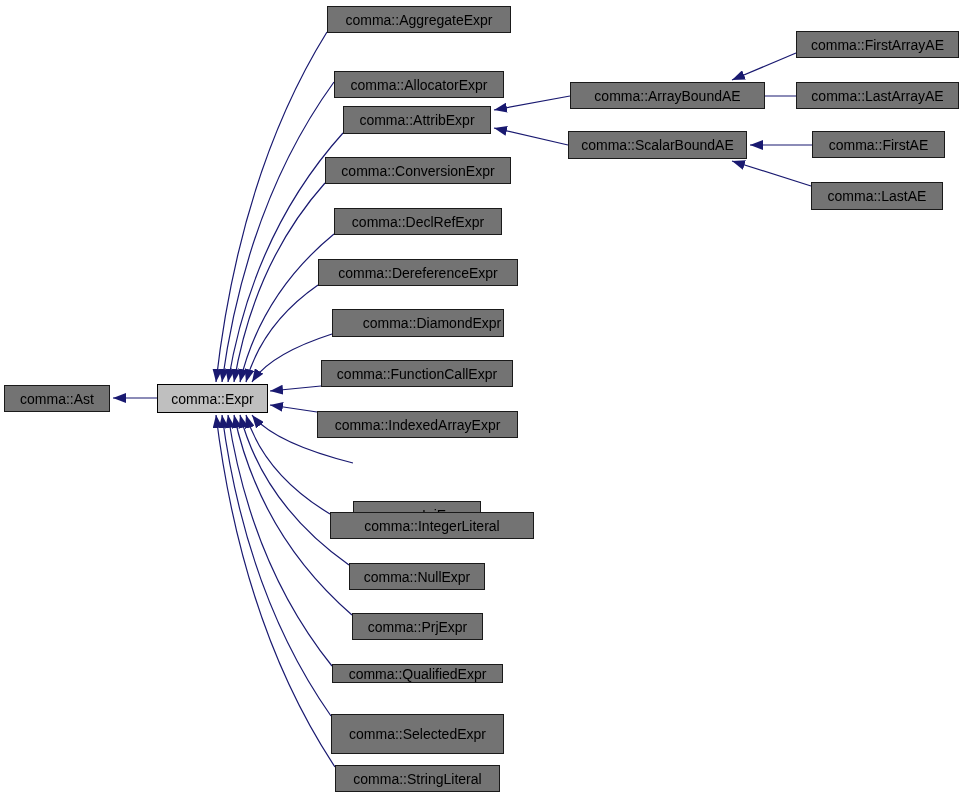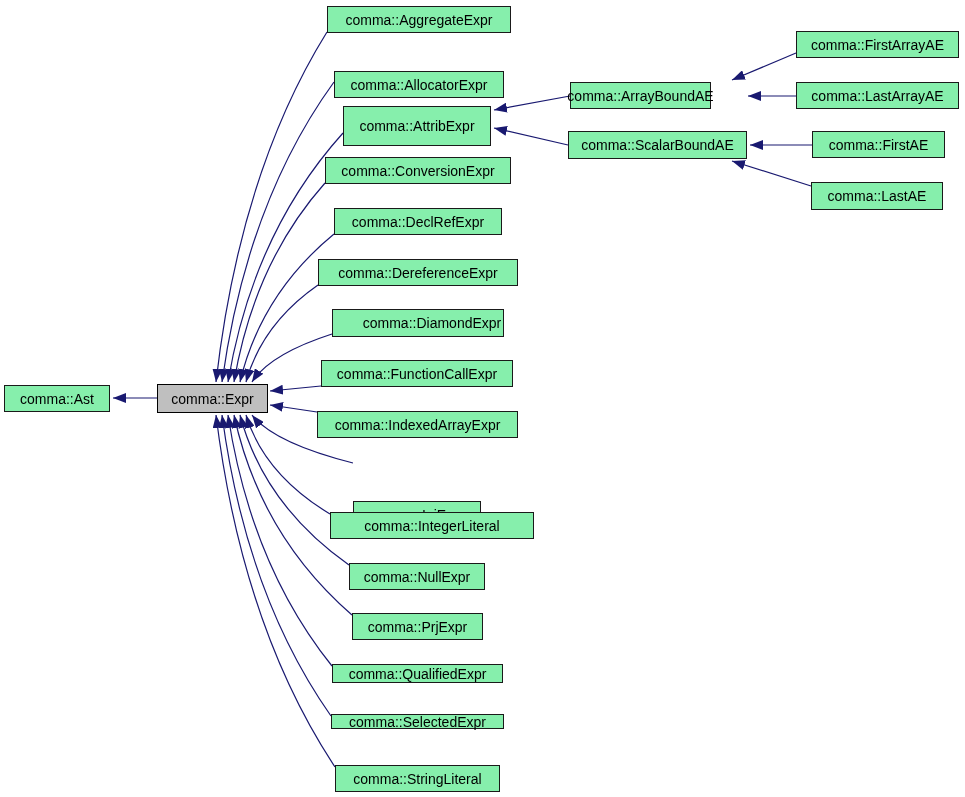--- a/index.html
+++ b/index.html
@@ -15,21 +15,21 @@
     position: absolute;
     left: 0; top: 0;
     width: 965px; height: 797px;
   }
   .node {
     position: absolute;
     box-sizing: border-box;
     display: flex;
     align-items: center;
     justify-content: center;
-    background: #86efac;
+    background: #737373;
     border: 1.4px solid #1a1a1a;
     font-size: 14px;
     color: #000000;
     white-space: nowrap;
     z-index: 2;
   }
   .node.link { cursor: pointer; }
   .node.current {
     background: #bfbfbf;
     border: 1.8px solid #000000;
@@ -76,36 +76,36 @@
     <path d="M 812 145 L 750 145" marker-end="url(#arr)"></path>
     <path d="M 811 186 L 732 161" marker-end="url(#arr)"></path>
   </svg>
 
   <div class="node" style="left:4px; top:385px; width:106px; height:27px;">comma::Ast</div>
 
   <div class="node current" style="left:157px; top:384px; width:111px; height:29px;">comma::Expr</div>
 
   <div class="node link" style="left:327px; top:6px; width:184px; height:27px;">comma::AggregateExpr</div>
   <div class="node link" style="left:334px; top:71px; width:170px; height:27px;">comma::AllocatorExpr</div>
-  <div class="node link" style="left:343px; top:106px; width:148px; height:40px;">comma::AttribExpr</div>
+  <div class="node link" style="left:343px; top:106px; width:148px; height:28px;">comma::AttribExpr</div>
   <div class="node link" style="left:325px; top:157px; width:186px; height:27px;">comma::ConversionExpr</div>
   <div class="node link" style="left:334px; top:208px; width:168px; height:27px;">comma::DeclRefExpr</div>
   <div class="node link" style="left:318px; top:259px; width:200px; height:27px;">comma::DereferenceExpr</div>
   <div class="node link" style="left:332px; top:309px; width:172px; height:28px;padding-left:28px;">comma::DiamondExpr</div>
   <div class="node link" style="left:321px; top:360px; width:192px; height:27px;">comma::FunctionCallExpr</div>
   <div class="node link" style="left:317px; top:411px; width:201px; height:27px;">comma::IndexedArrayExpr</div>
   <div class="node link" style="left:353px; top:461px; width:128px; height:27px;margin-top:40px;">comma::InjExpr</div>
   <div class="node link" style="left:330px; top:512px; width:204px; height:27px;">comma::IntegerLiteral</div>
   <div class="node link" style="left:349px; top:563px; width:136px; height:27px;">comma::NullExpr</div>
   <div class="node link" style="left:352px; top:613px; width:131px; height:27px;text-align:right;">comma::PrjExpr</div>
   <div class="node link" style="left:332px; top:664px; width:171px; height:19px;">comma::QualifiedExpr</div>
-  <div class="node link" style="left:331px; top:714px; width:173px; height:15px;">comma::SelectedExpr</div>
+  <div class="node link" style="left:331px; top:714px; width:173px; height:40px;">comma::SelectedExpr</div>
   <div class="node link" style="left:335px; top:765px; width:165px; height:27px;">comma::StringLiteral</div>
 
-  <div class="node link" style="left:570px; top:82px; width:141px; height:27px;">comma::ArrayBoundAE</div>
+  <div class="node link" style="left:570px; top:82px; width:195px; height:27px;">comma::ArrayBoundAE</div>
   <div class="node link" style="left:568px; top:131px; width:179px; height:28px;">comma::ScalarBoundAE</div>
 
   <div class="node link" style="left:796px; top:31px; width:163px; height:27px;">comma::FirstArrayAE</div>
   <div class="node link" style="left:796px; top:82px; width:163px; height:27px;">comma::LastArrayAE</div>
   <div class="node link" style="left:812px; top:131px; width:133px; height:27px;">comma::FirstAE</div>
   <div class="node link" style="left:811px; top:182px; width:132px; height:28px;">comma::LastAE</div>
 
 </div>
 
 </body></html>

